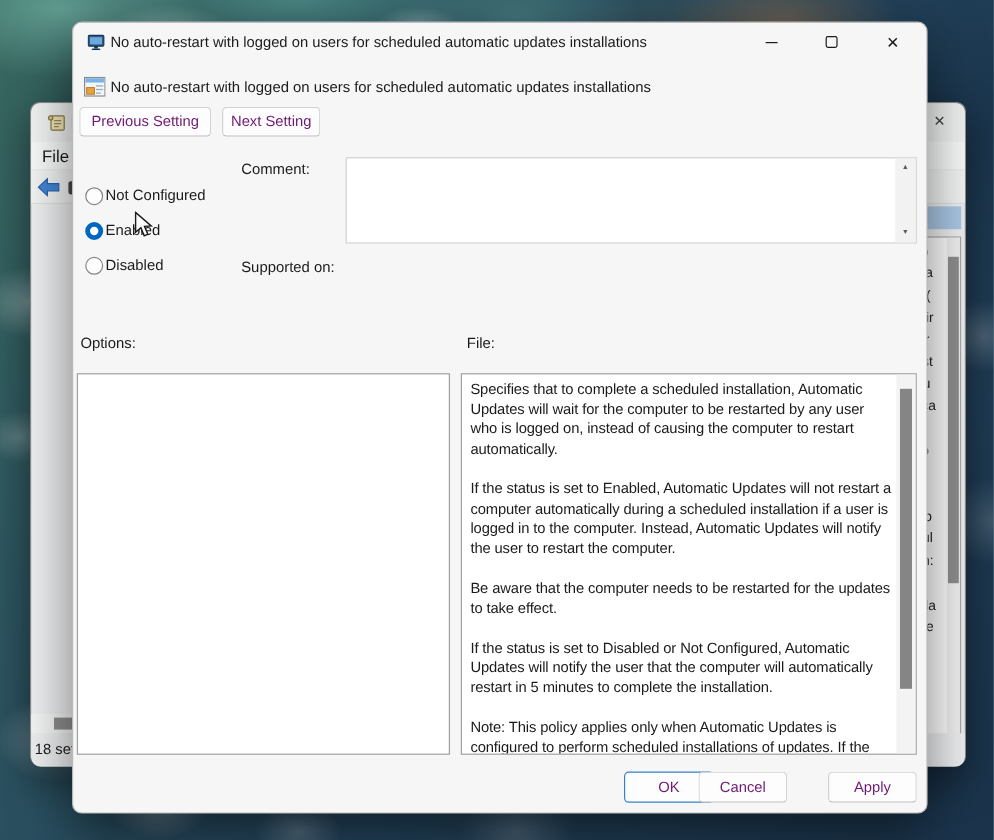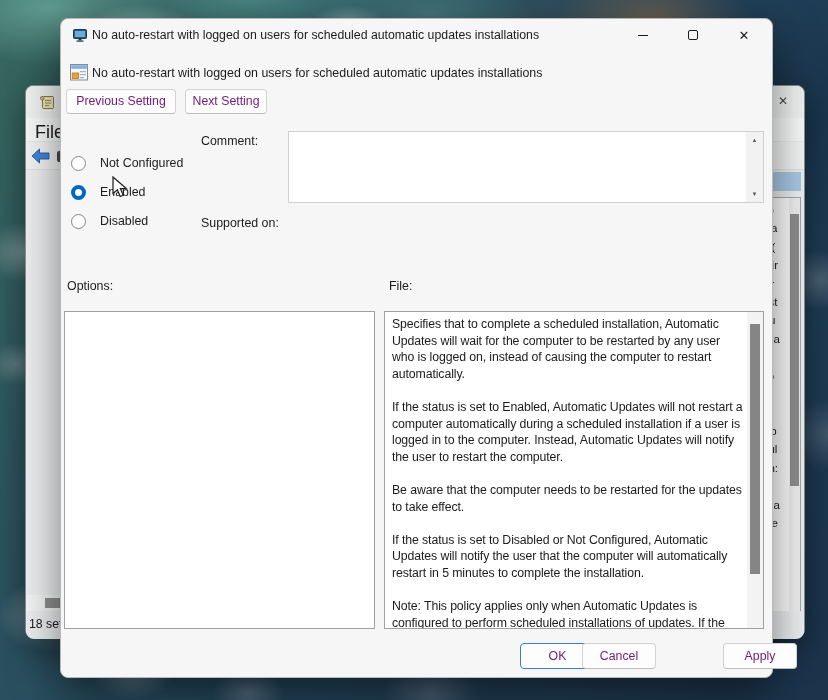--- a/index.html
+++ b/index.html
@@ -32,21 +32,21 @@
   .gp-window {
     position:absolute; left:25px; top:85px; width:780px; height:553px;
     background:#eff0f1; border:1px solid #8c8c8c; border-radius:8px;
     box-shadow:0 12px 34px rgba(0,0,0,.45);
   }
   .gp-titlebar { position:absolute; left:0; top:0; right:0; height:32px;
     background:#f2f3f3; border-radius:8px 8px 0 0; }
   .gp-title-text { position:absolute; left:33px; top:9px; font-size:12.3px; color:#1b1b1b; white-space:nowrap; }
   .gp-close { position:absolute; right:16px; top:8px; font-size:12px; color:#444; }
   .gp-menubar { position:absolute; left:0; top:32px; right:0; height:24px; background:#f9fafa; border-bottom:1px solid #ececec; }
-  .gp-menu-file { position:absolute; left:9px; top:4px; font-size:18px; color:#1b1b1b; }
+  .gp-menu-file { position:absolute; left:9px; top:4px; font-size:14px; color:#1b1b1b; }
   .gp-toolbar { position:absolute; left:0; top:56px; right:0; height:28px; background:#f4f5f5; border-bottom:1px solid #e3e3e3; }
   .gp-tool-frag { position:absolute; left:31px; top:9px; width:10px; height:11px; background:#4a4a4a; border-radius:2px; }
   .gp-selection-row { position:absolute; left:600px; top:86px; width:175px; height:19px; background:#abc9e6; }
   .gp-right-pane { position:absolute; left:733px; top:111px; width:42px; height:424px;
     background:#ffffff; border:1px solid #a9a9a9; overflow:hidden; }
   .gp-frag-text { position:absolute; left:2px; top:3px; font-size:11.5px; line-height:18.4px;
     color:#222; white-space:pre-line; }
   .gp-pane-scroll { position:absolute; right:0; top:0; bottom:0; width:11px; background:#f1f1f1; }
   .gp-pane-thumb { position:absolute; left:1px; width:9px; top:16px; height:272px; background:#8f8f8f; }
   .gp-hscroll { position:absolute; left:0; top:509px; width:60px; height:16px; background:#f5f6f6; }
@@ -74,21 +74,21 @@
   .dlg-policy-name { position:absolute; left:31px; top:47px; font-size:12.4px; white-space:nowrap; }
 
   .btn {
     display:inline-block; background:#fdfdfd; border:1px solid #d2d2d2; border-bottom-color:#bdbdbd;
     border-radius:4px; font-size:12.3px; color:#701a75; text-align:center;
     font-family:"Liberation Sans", sans-serif;
   }
   .btn-prev { position:absolute; left:5px; top:70px; width:110px; height:25px; line-height:23px; }
   .btn-next { position:absolute; left:124px; top:70px; width:82px; height:25px; line-height:23px; }
 
-  .radio-row { position:absolute; left:10px; height:16px; display:flex; align-items:center; gap:14px; }
+  .radio-row { position:absolute; left:10px; height:16px; display:flex; align-items:center; gap:2px; }
   .radio-row.r0 { top:136px; } .radio-row.r1 { top:165px; } .radio-row.r2 { top:194px; }
   .radio { width:15px; height:15px; border-radius:50%; background:#fdfdfd; border:1px solid #858585; }
   .radio.checked { border:4.5px solid #0067c0; background:#ffffff; }
   .radio-label { font-size:12.4px; }
 
   .lbl { position:absolute; font-size:12.4px; }
   .lbl-comment { left:140px; top:115px; }
   .lbl-supported { left:140px; top:197px; }
   .lbl-options { left:6px; top:260px; }
   .lbl-help { left:328px; top:260px; }
@@ -108,21 +108,21 @@
     background:#ffffff; border:1px solid #a0a0a0; overflow:hidden; }
   .help-text { position:absolute; left:7px; top:4px; width:352px; font-size:12.3px;
     line-height:16.6px; color:#1b1b1b; letter-spacing:-0.1px; }
   .help-text p { margin:0 0 16.6px 0; }
   .help-scroll { position:absolute; right:0; top:0; bottom:0; width:16px; background:#f3f3f3; }
   .help-thumb { position:absolute; left:3px; width:10px; top:12px; height:250px; background:#858585; }
 
   .btn-ok { position:absolute; left:459px; top:624px; width:75px; height:26px; line-height:23px;
     border:1.5px solid #3583c8; }
   .btn-cancel { position:absolute; left:521px; top:624px; width:74px; height:26px; line-height:24px; }
-  .btn-apply { position:absolute; left:629px; top:624px; width:74px; height:26px; line-height:24px;margin-left:33px; }
+  .btn-apply { position:absolute; left:629px; top:624px; width:74px; height:26px; line-height:24px; }
 
   .cursor { position:absolute; left:112px; top:176px; z-index:50; }
 </style>
 </head>
 <body>
 
 <div class="gp-window">
   <div class="gp-titlebar">
     <svg style="position:absolute;left:13px;top:8px" width="17" height="17" viewBox="0 0 17 17">
       <rect x="3.5" y="2.5" width="11" height="12" rx="1" fill="#efe6b8" stroke="#8a7a44"></rect>

